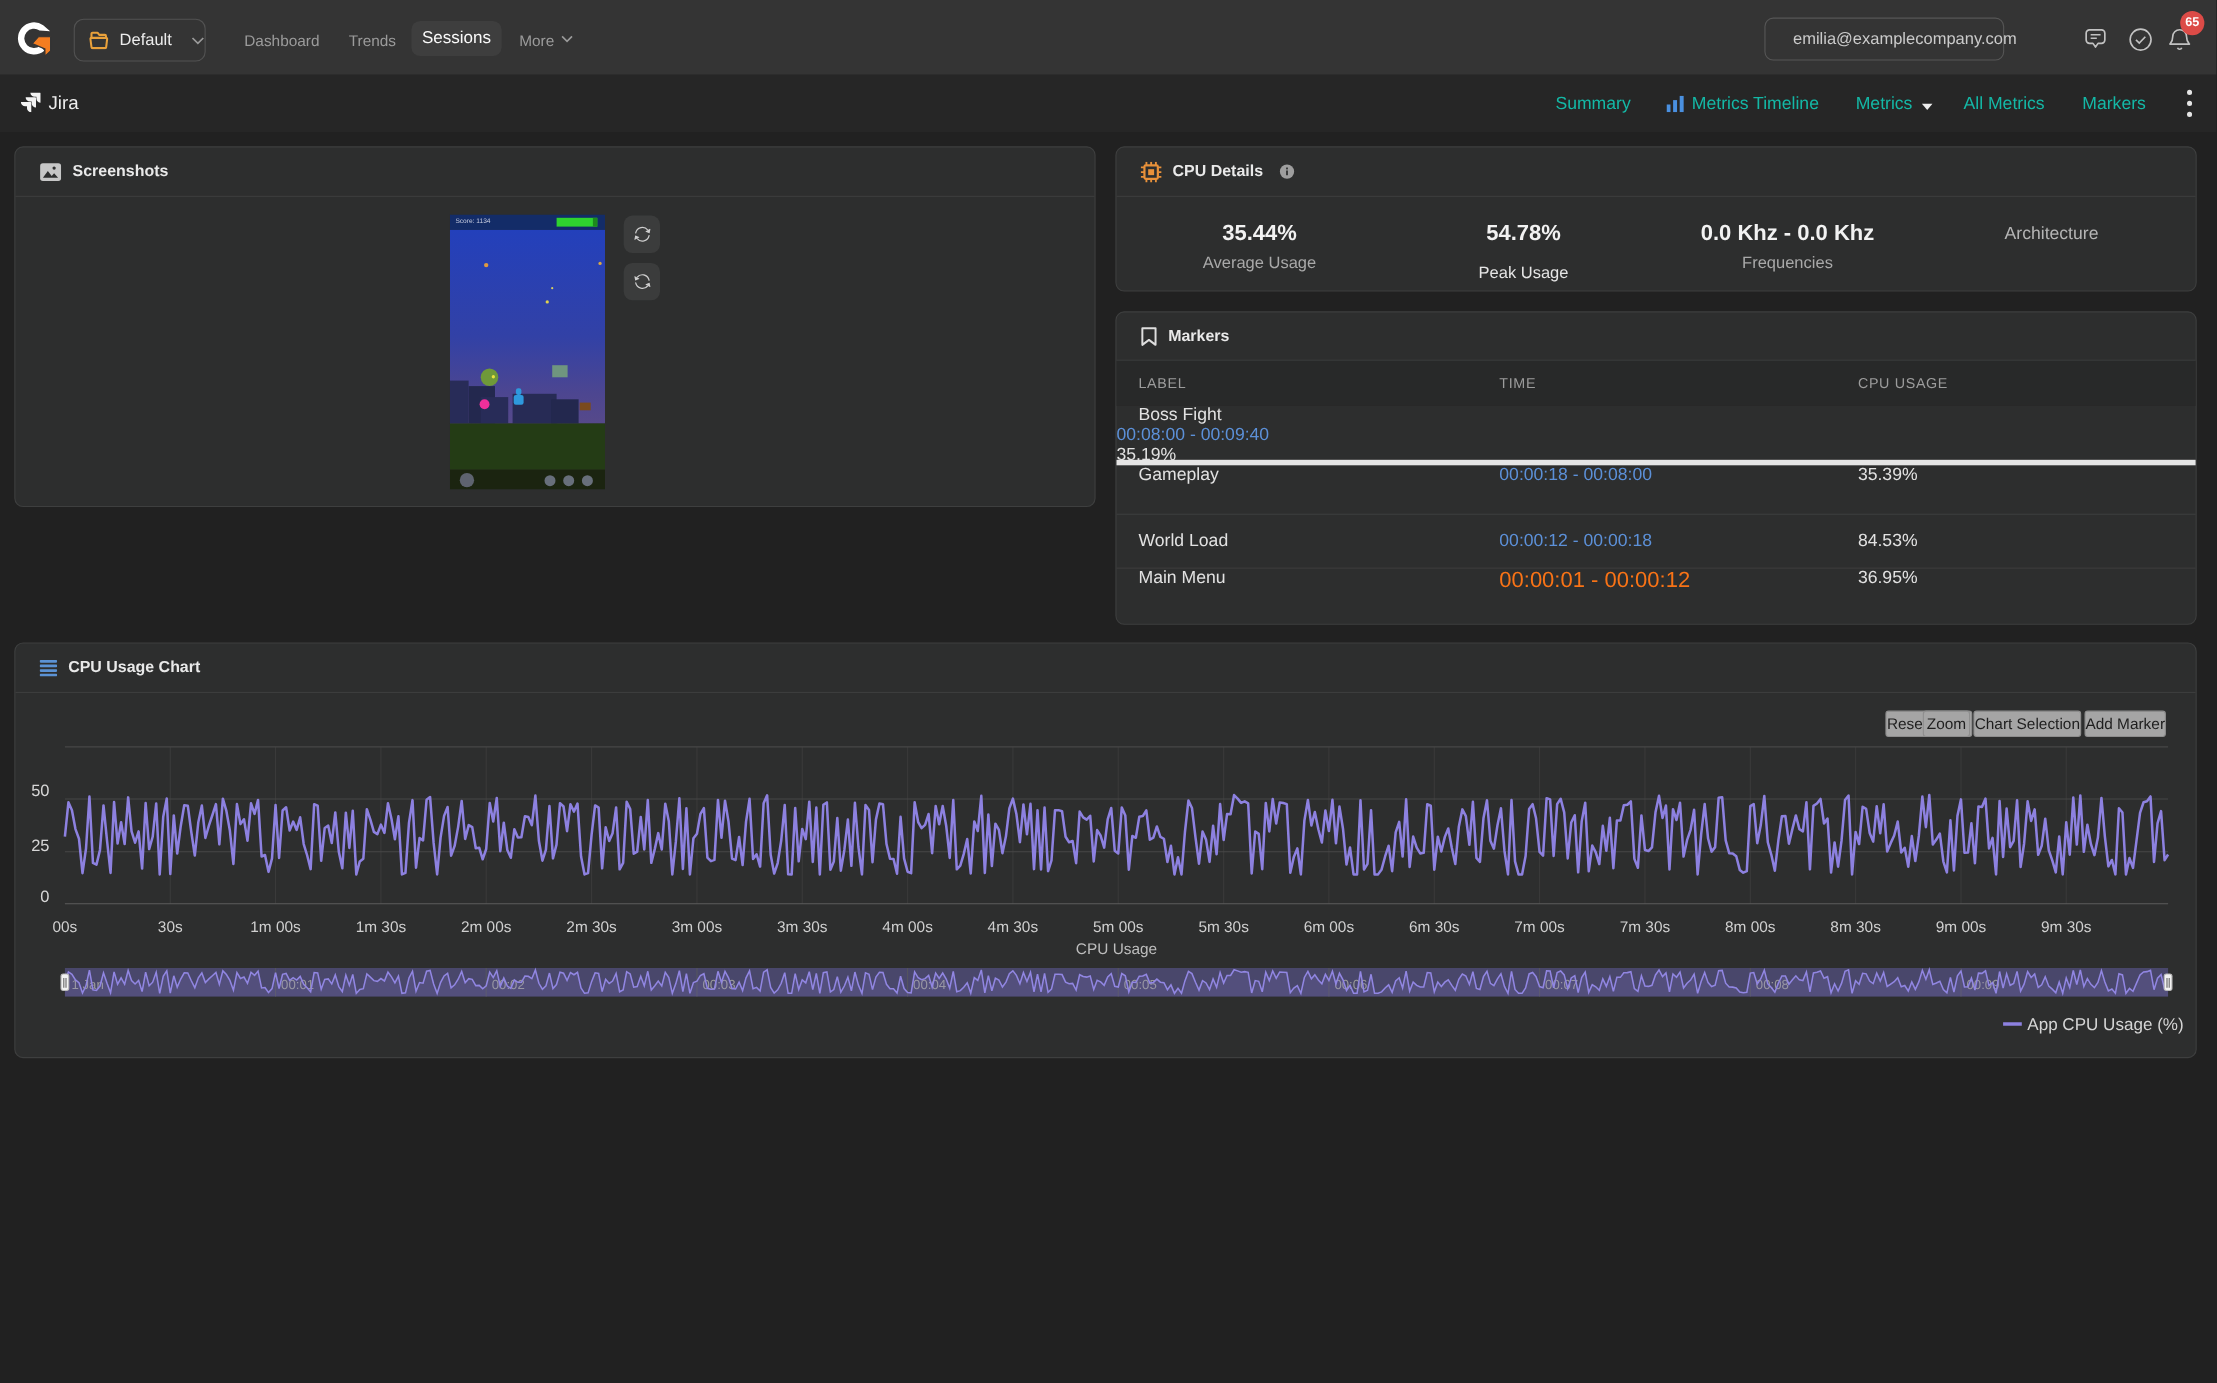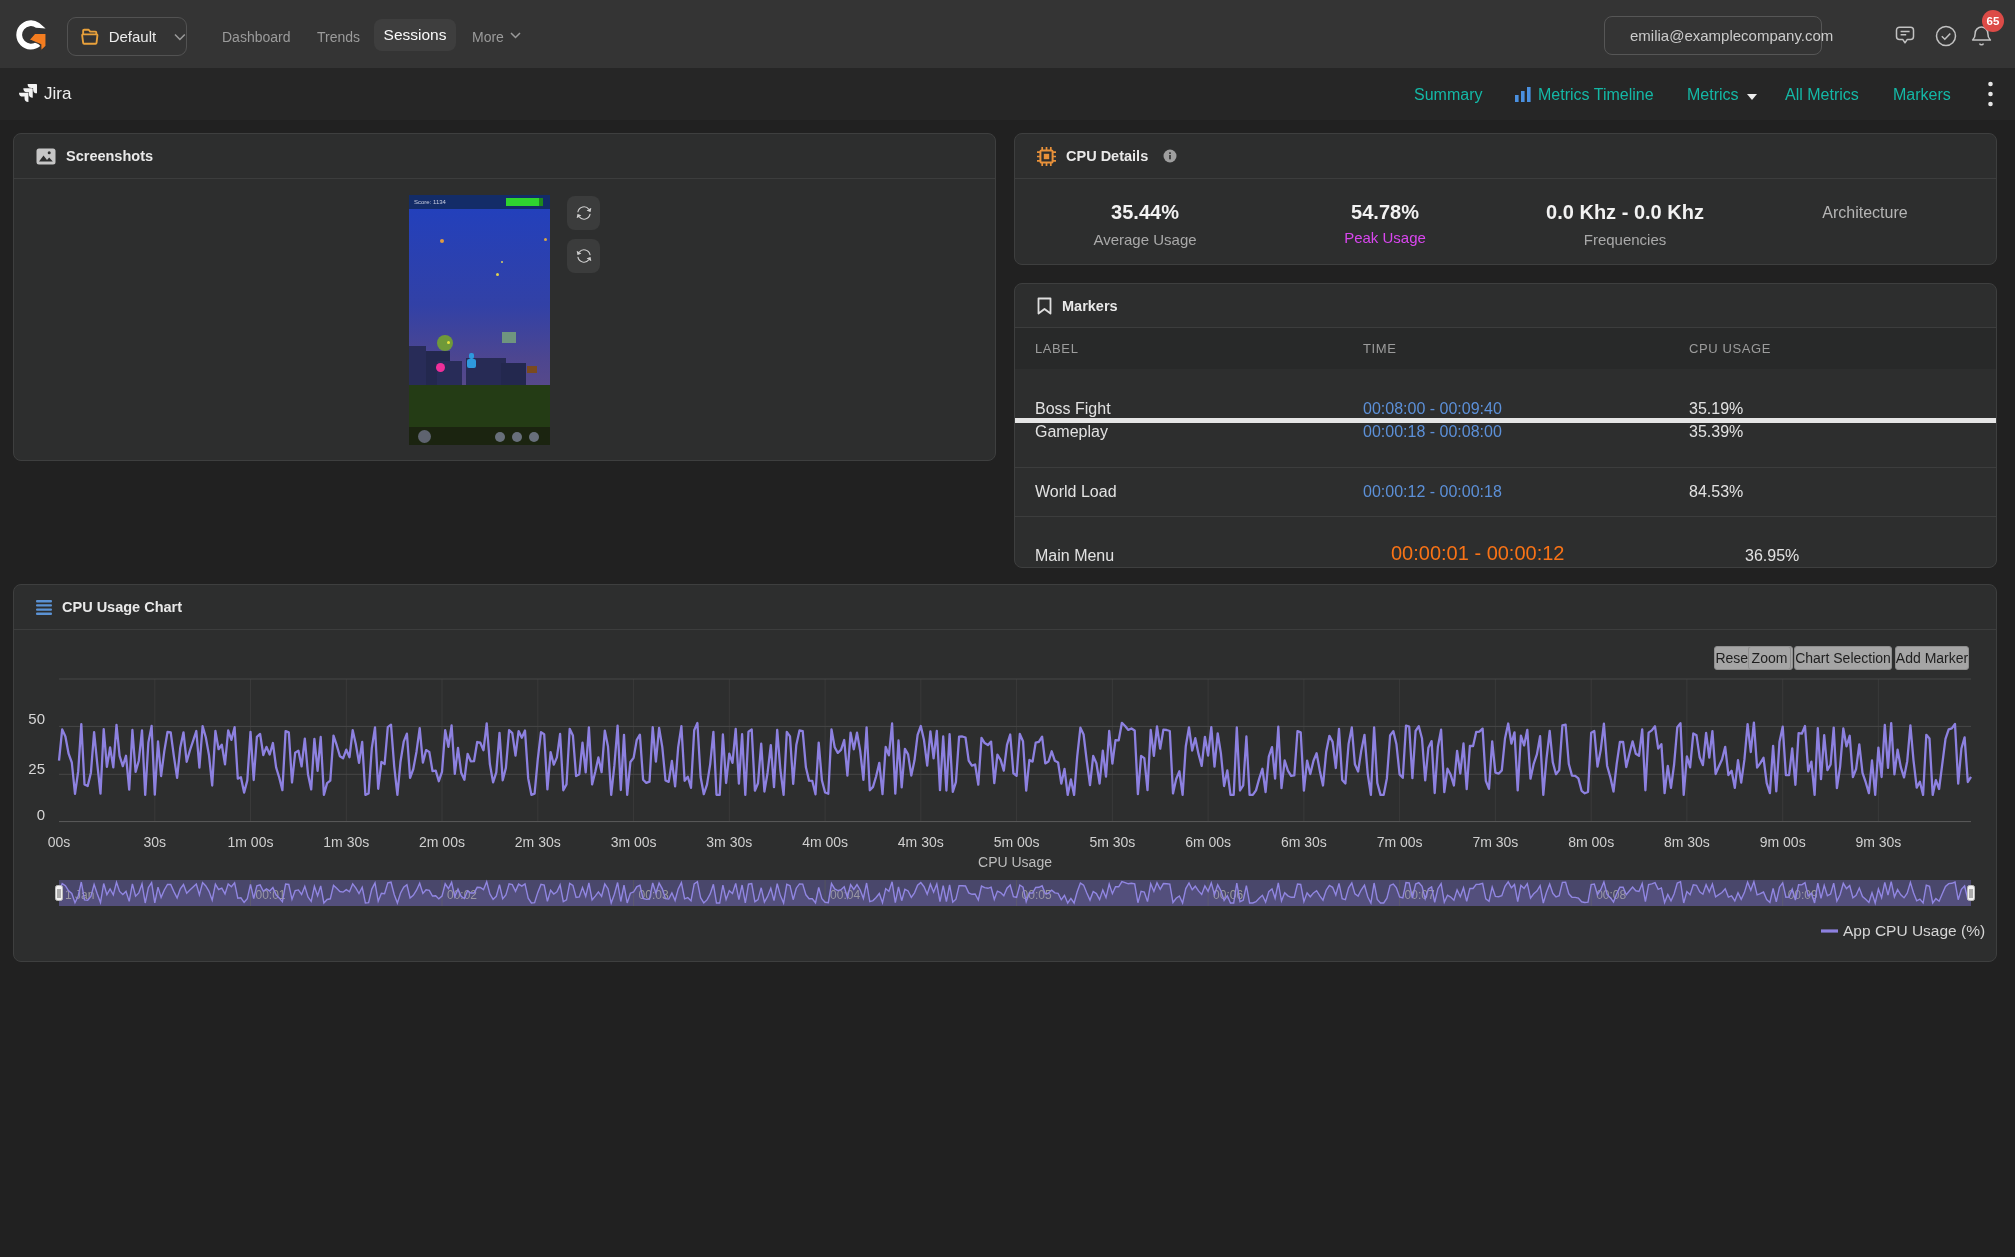--- a/index.html
+++ b/index.html
@@ -159,21 +159,21 @@
         <rect x="6.2" y="3.3" width="1.6" height="1.7" fill="#2d2e2e"></rect>
       </svg>
 </div>
 <div style="display:flex;padding-top:22px;padding-left:10px">
 <div style="width:240px;text-align:center">
         <div style="font-size:20px;font-weight:bold;color:#f2f2f2">35.44%</div>
         <div style="font-size:15px;color:#a9a9a9;margin-top:7px">Average Usage</div>
       </div>
 <div style="width:240px;text-align:center">
         <div style="font-size:20px;font-weight:bold;color:#f2f2f2">54.78%</div>
-        <div style="font-size:15px;color:#d946ef;margin-top:5px">Peak Usage</div>
+        <div style="font-size:15px;color:#e5e5e5;margin-top:16px">Peak Usage</div>
       </div>
 <div style="width:240px;text-align:center">
         <div style="font-size:20px;font-weight:bold;color:#f2f2f2">0.0 Khz - 0.0 Khz</div>
         <div style="font-size:15px;color:#a9a9a9;margin-top:7px">Frequencies</div>
       </div>
 <div style="width:240px;text-align:center">
         <div style="font-size:16px;color:#b5b5b5;padding-top:3px">Architecture</div>
       </div>
 </div>
 </div>
@@ -182,36 +182,36 @@
 <svg width="15" height="18" viewBox="0 0 15 18">
         <path d="M1.5 1.5 h12 v15 l-6-4.5 l-6 4.5 z" fill="none" stroke="#dedede" stroke-width="1.8" stroke-linejoin="round"></path>
       </svg>
 <span class="ptitle">Markers</span>
 </div>
 <div style="height:41px;background:#282929;display:flex;align-items:center;font-size:13px;color:#9c9c9c;letter-spacing:.6px">
 <div style="width:348px;padding-left:20px">LABEL</div>
       <div style="width:326px">TIME</div>
       <div>CPU USAGE</div>
 </div>
-<div style="display:flex;height:49px;align-items:flex-end;">
+<div style="display:flex;height:49px;align-items:flex-start;flex-direction:column;">
 <div style="width:348px;padding-left:20px;font-size:16px;color:#e2e2e2">Boss Fight</div>
 <div style="width:326px;font-size:16px;color:#5c90d8">00:08:00 - 00:09:40</div>
 <div style="font-size:16px;color:#e2e2e2">35.19%</div>
     </div>
     <div style="display:flex;height:49px;align-items:flex-start;border-top:5px solid #e5e5e5;">
 <div style="width:348px;padding-left:20px;font-size:16px;color:#e2e2e2">Gameplay</div>
 <div style="width:326px;font-size:16px;color:#5c90d8">00:00:18 - 00:08:00</div>
 <div style="font-size:16px;color:#e2e2e2">35.39%</div>
     </div>
     <div style="display:flex;height:49px;align-items:center;border-top:1px solid #3c3d3d;">
 <div style="width:348px;padding-left:20px;font-size:16px;color:#e2e2e2">World Load</div>
 <div style="width:326px;font-size:16px;color:#5c90d8">00:00:12 - 00:00:18</div>
 <div style="font-size:16px;color:#e2e2e2">84.53%</div>
     </div>
-    <div style="display:flex;height:49px;align-items:flex-end;border-top:1px solid #3c3d3d;gap:28px;">
+    <div style="display:flex;height:49px;align-items:flex-start;border-top:1px solid #3c3d3d;">
 <div style="width:348px;padding-left:20px;font-size:16px;color:#e2e2e2">Main Menu</div>
 <div style="width:326px;font-size:20px;color:#f97316">00:00:01 - 00:00:12</div>
 <div style="font-size:16px;color:#e2e2e2">36.95%</div>
     </div>
 </div>
 <div class="panel" style="left:13px;top:584px;width:1984px;height:378px">
 <svg width="1984" height="378" viewBox="0 0 1984 378" style="position:absolute;left:0;top:0">
 <style>
  .xl{font:14px "Liberation Sans",sans-serif;fill:#cfcfcf}
  .yl{font:15px "Liberation Sans",sans-serif;fill:#d6d6d6}

